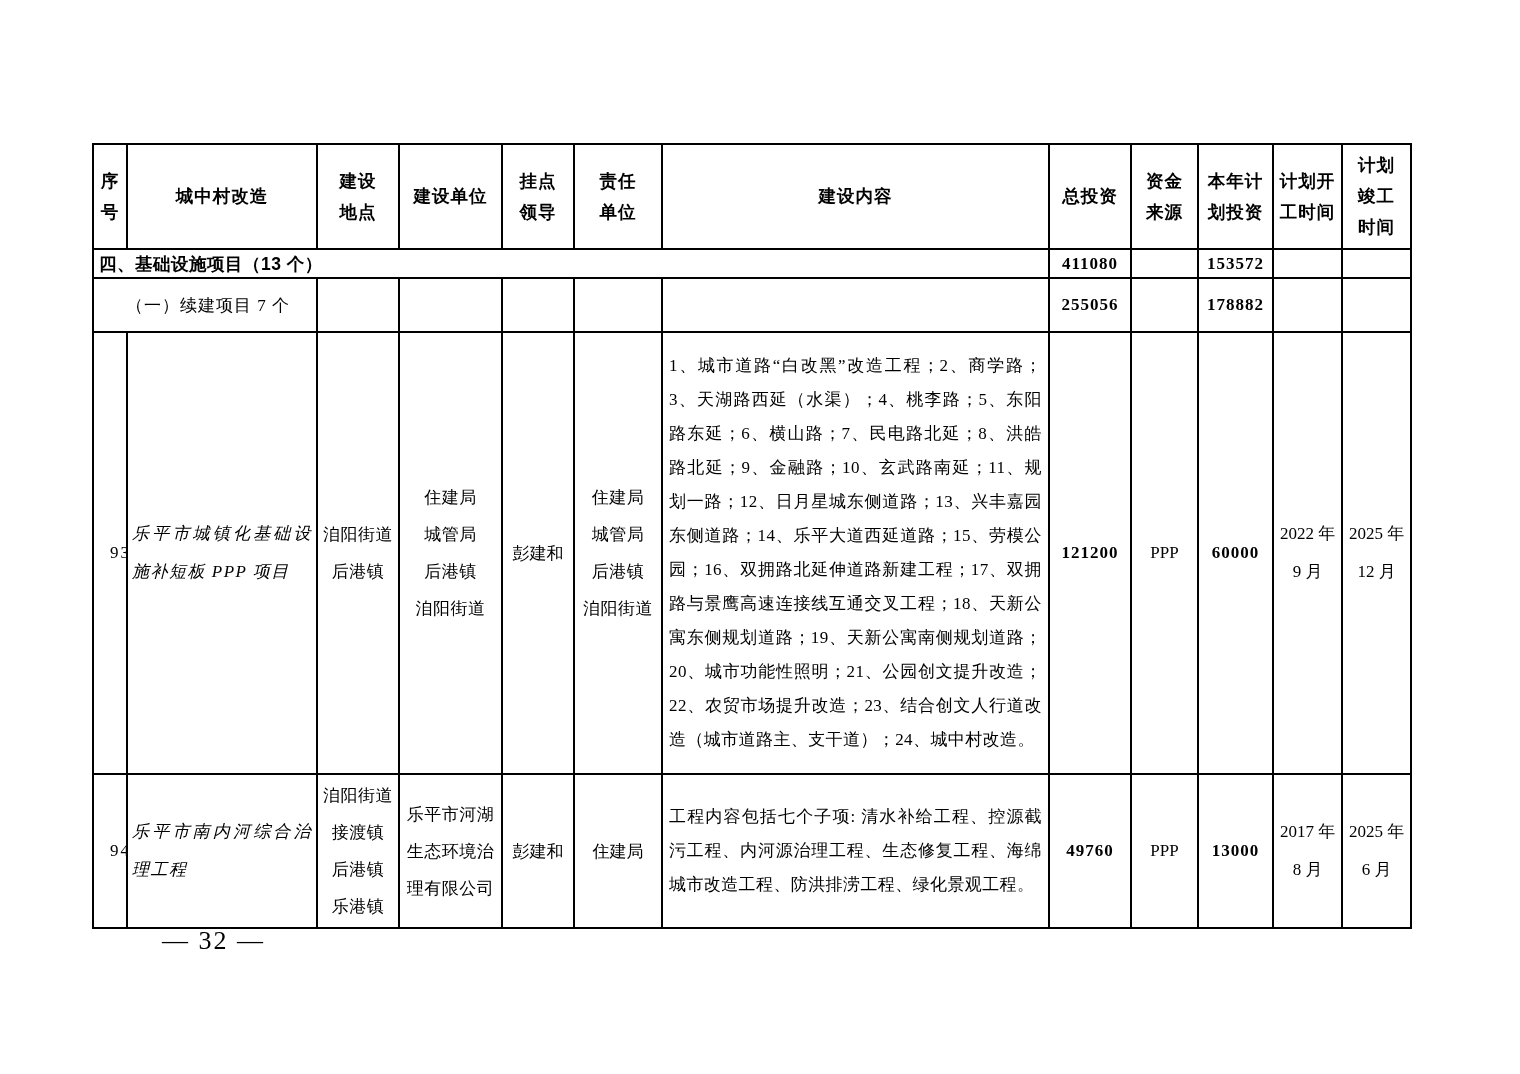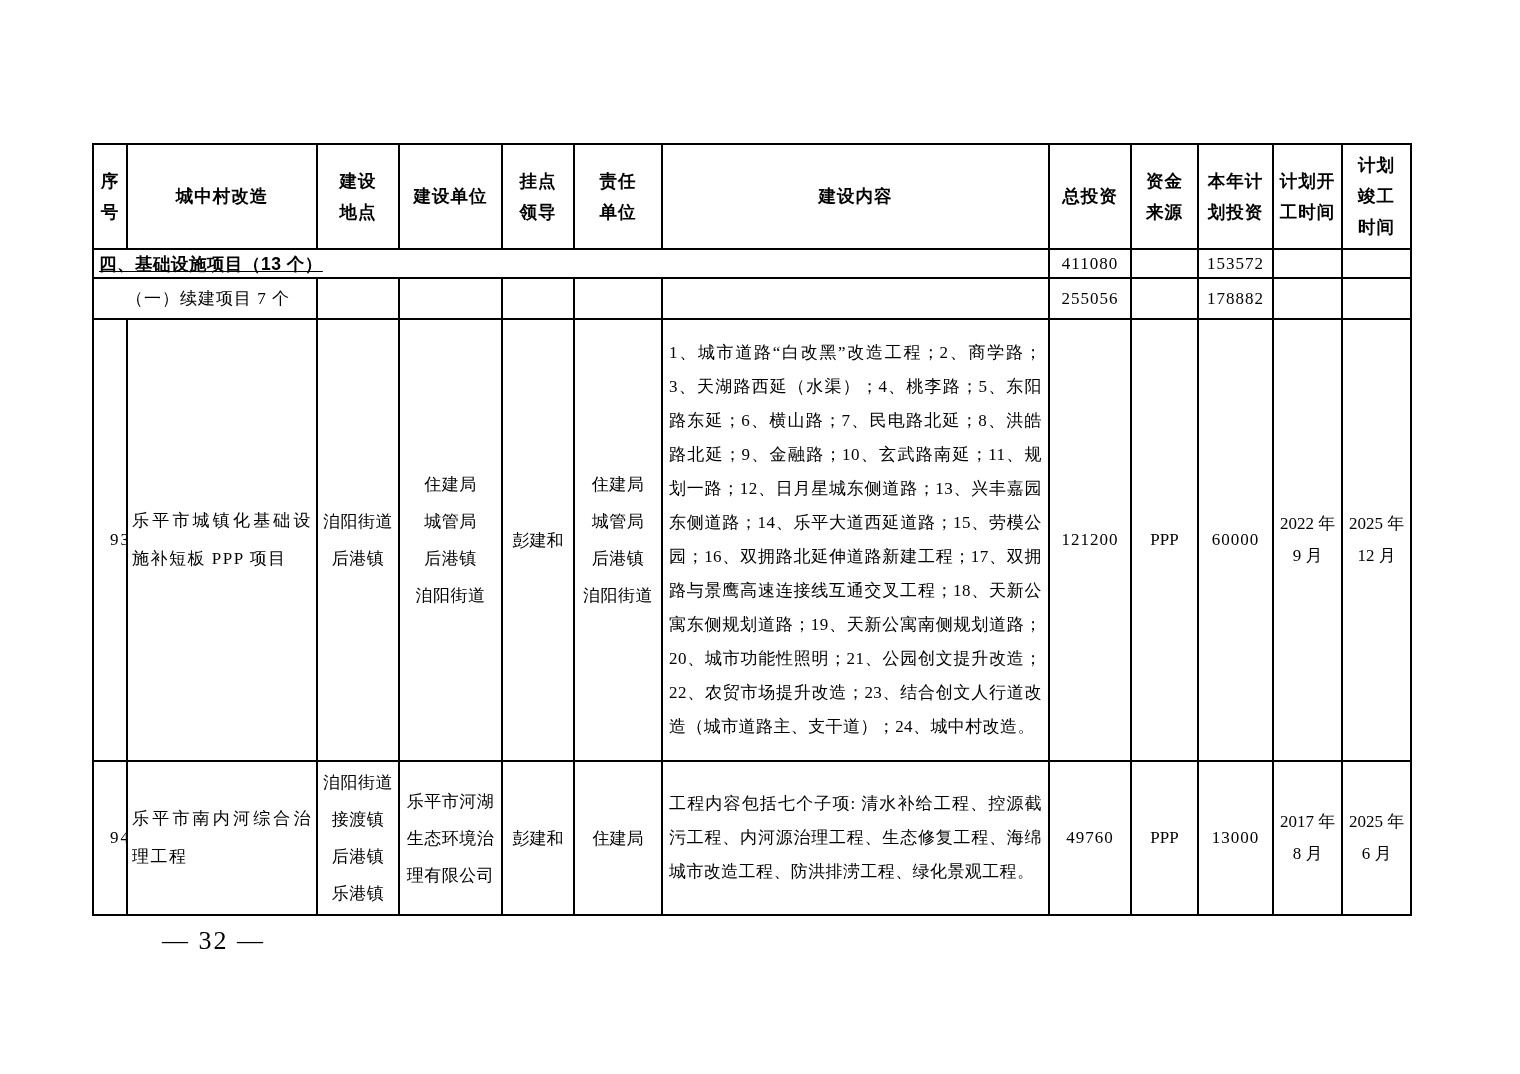--- a/index.html
+++ b/index.html
@@ -38,60 +38,60 @@
   .doc-table th {
     font-family: "Liberation Sans", sans-serif;
     font-weight: bold;
     font-size: 17.5px;
     line-height: 31px;
     white-space: pre-line;
     letter-spacing: 1px;
   }
   
   tr.section-row { height: 29px; }
-  tr.subsection-row { height: 41px; }
+  tr.subsection-row { height: 54px; }
   td.section-label {
     text-align: left;
     font-family: "Liberation Sans", sans-serif;
     font-weight: bold;
     font-size: 17.5px;
     padding-left: 5px;
     letter-spacing: 0.5px;
-    text-decoration: underline;
   }
   td.subsection-label {
     text-align: left;
     padding-left: 32px;
     letter-spacing: 1px;
   }
   
   tr.project-row-93 { height: 436px; }
   tr.project-row-94 { height: 154px; }
   td.serial-cell { letter-spacing: 2px; padding-left: 16px; }
   td.name-cell {
     text-align: justify;
     line-height: 38px;
     letter-spacing: 1.5px;
     padding: 0 4px;
+    font-style: italic;
   }
   td.center-multiline {
     white-space: pre-line;
     line-height: 37px;
     letter-spacing: 0.5px;
   }
   td.content-cell {
     text-align: justify;
     line-height: 34px;
     letter-spacing: 0.4px;
     padding: 16px 6px;
   }
-  td.num-cell { letter-spacing: 1px; }
+  td.num-cell { letter-spacing: 1px; font-weight: bold; }
   td.date-cell {
     white-space: pre-line;
-    line-height: 32px;
+    line-height: 38px;
   }
   .page-number {
     position: absolute;
     left: 162px;
     top: 926px;
     font-size: 26px;
     letter-spacing: 2px;
     font-family: "Liberation Serif", serif;
   }
 </style>

